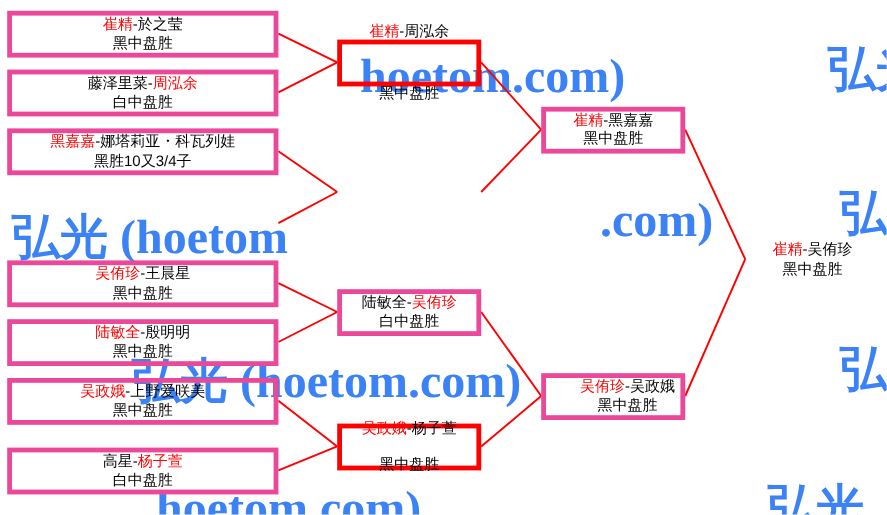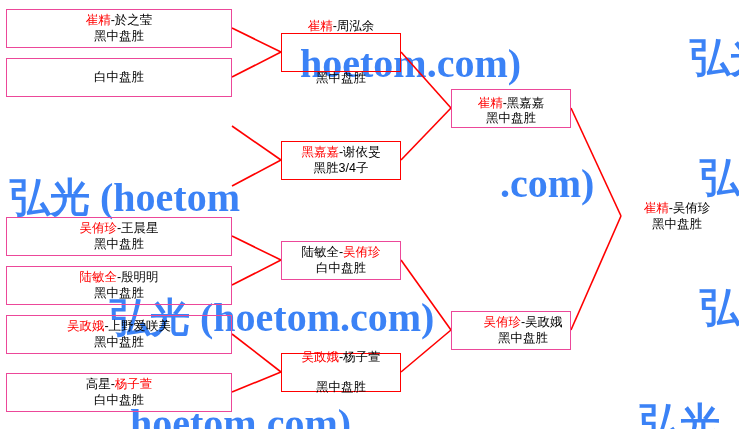--- a/index.html
+++ b/index.html
@@ -33,21 +33,21 @@
     font-weight: bold;
   }
   #lines {
     position: absolute;
     left: 0; top: 0;
     z-index: 2;
   }
   .node {
     position: absolute;
     box-sizing: border-box;
-    border: 1px solid #ec4899;
+    border: 4px solid #ec4899;
     background: transparent;
     z-index: 3;
     display: flex;
     flex-direction: column;
     align-items: center;
     justify-content: center;
     line-height: 1.25;
     font-size: 12.5px;
     color: #000000;
     text-align: center;
@@ -106,23 +106,32 @@
   </svg>
 
   <div class="node" style="left:6px; top:9px; width:226px; height:39px;">
     <div class="row">
       <span class="hl">崔精</span><span class="sep">-</span><span>於之莹</span>
     </div>
     <div class="row">黑中盘胜</div>
   </div>
 
   <div class="node" style="left:6px; top:58px; width:226px; height:39px;">
+    <div class="row">
+      <span>藤泽里菜</span><span class="sep">-</span><span class="hl">周泓余</span>
+    </div>
     <div class="row">白中盘胜</div>
   </div>
 
+  <div class="node" style="left:6px; top:107px; width:226px; height:39px;">
+    <div class="row">
+      <span class="hl">黑嘉嘉</span><span class="sep">-</span><span>娜塔莉亚・科瓦列娃</span>
+    </div>
+    <div class="row">黑胜10又3/4子</div>
+  </div>
 
 
   <div class="node" style="left:6px; top:217px; width:226px; height:39px;">
     <div class="row">
       <span class="hl">吴侑珍</span><span class="sep">-</span><span>王晨星</span>
     </div>
     <div class="row">黑中盘胜</div>
   </div>
 
   <div class="node" style="left:6px; top:266px; width:226px; height:39px;">
@@ -146,26 +155,20 @@
     <div class="row">白中盘胜</div>
   </div>
 
   <div class="node" style="left:281px; top:33px; width:120px; height:39px; border-color:#ff0000;gap:36px;">
     <div class="row">
       <span class="hl">崔精</span><span class="sep">-</span><span>周泓余</span>
     </div>
     <div class="row">黑中盘胜</div>
   </div>
 
-  <div class="node" style="left:281px; top:141px; width:120px; height:39px; border-color:#ff0000;">
-    <div class="row">
-      <span class="hl">黑嘉嘉</span><span class="sep">-</span><span>谢依旻</span>
-    </div>
-    <div class="row">黑胜3/4子</div>
-  </div>
 
   <div class="node" style="left:281px; top:241px; width:120px; height:39px;">
     <div class="row">
       <span>陆敏全</span><span class="sep">-</span><span class="hl">吴侑珍</span>
     </div>
     <div class="row">白中盘胜</div>
   </div>
 
   <div class="node" style="left:281px; top:353px; width:120px; height:39px; border-color:#ff0000;gap:14px;">
     <div class="row">

